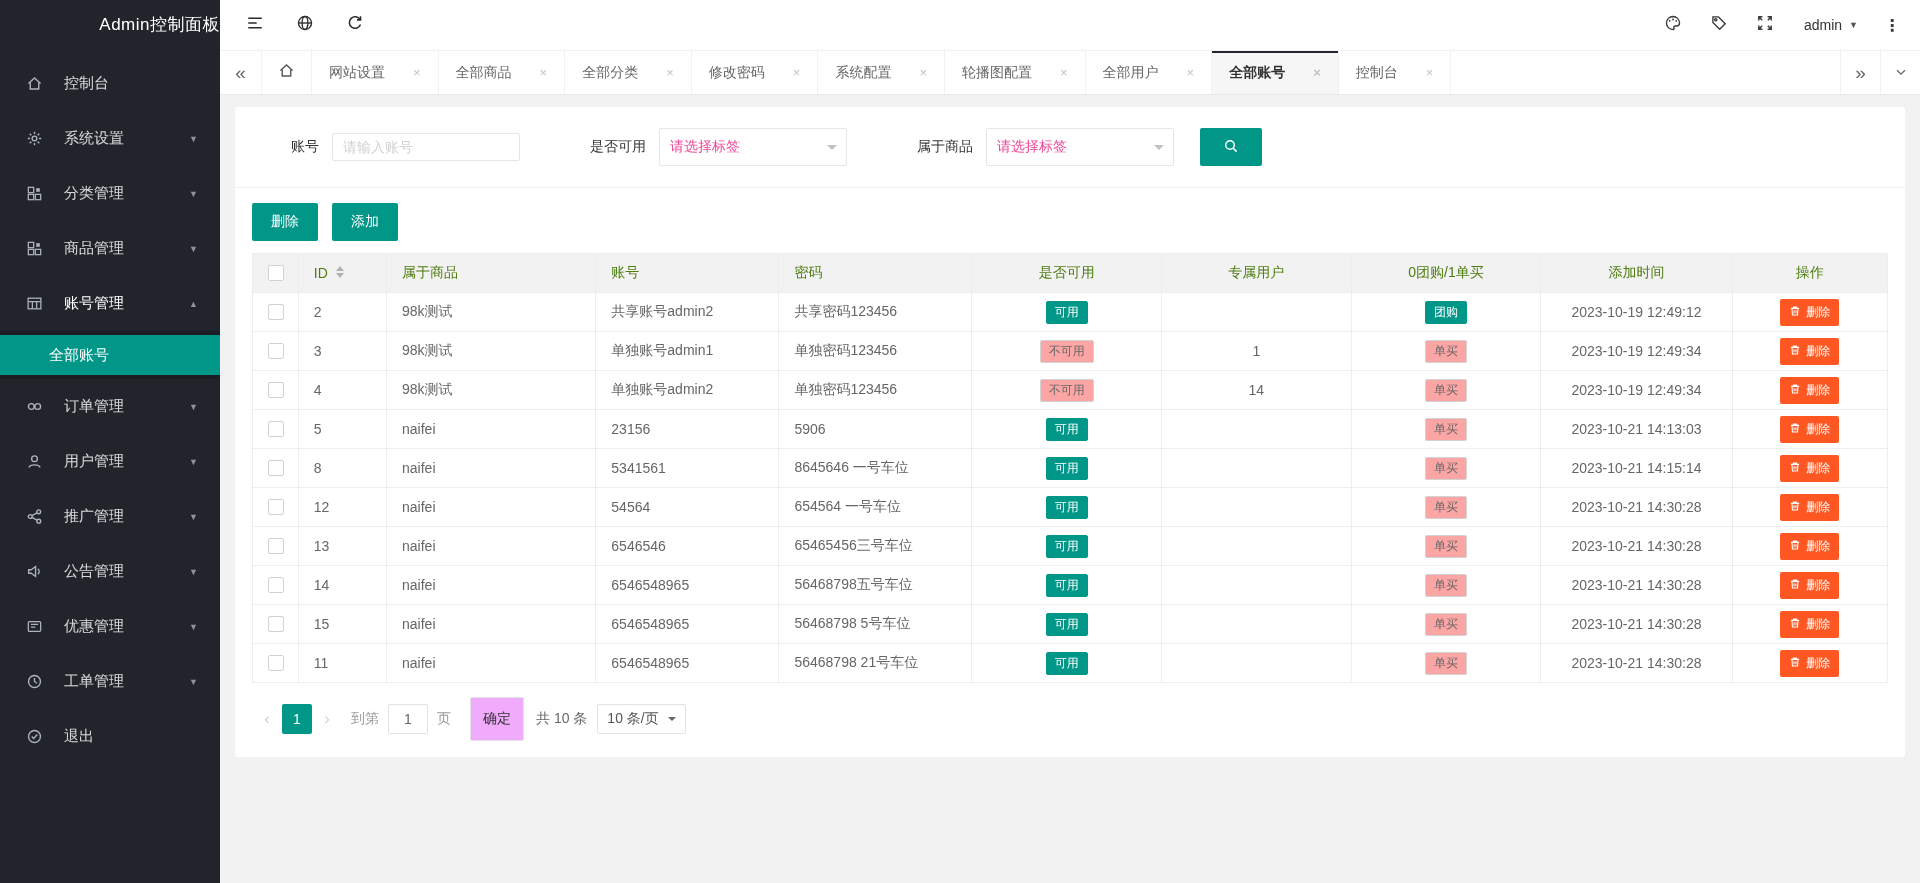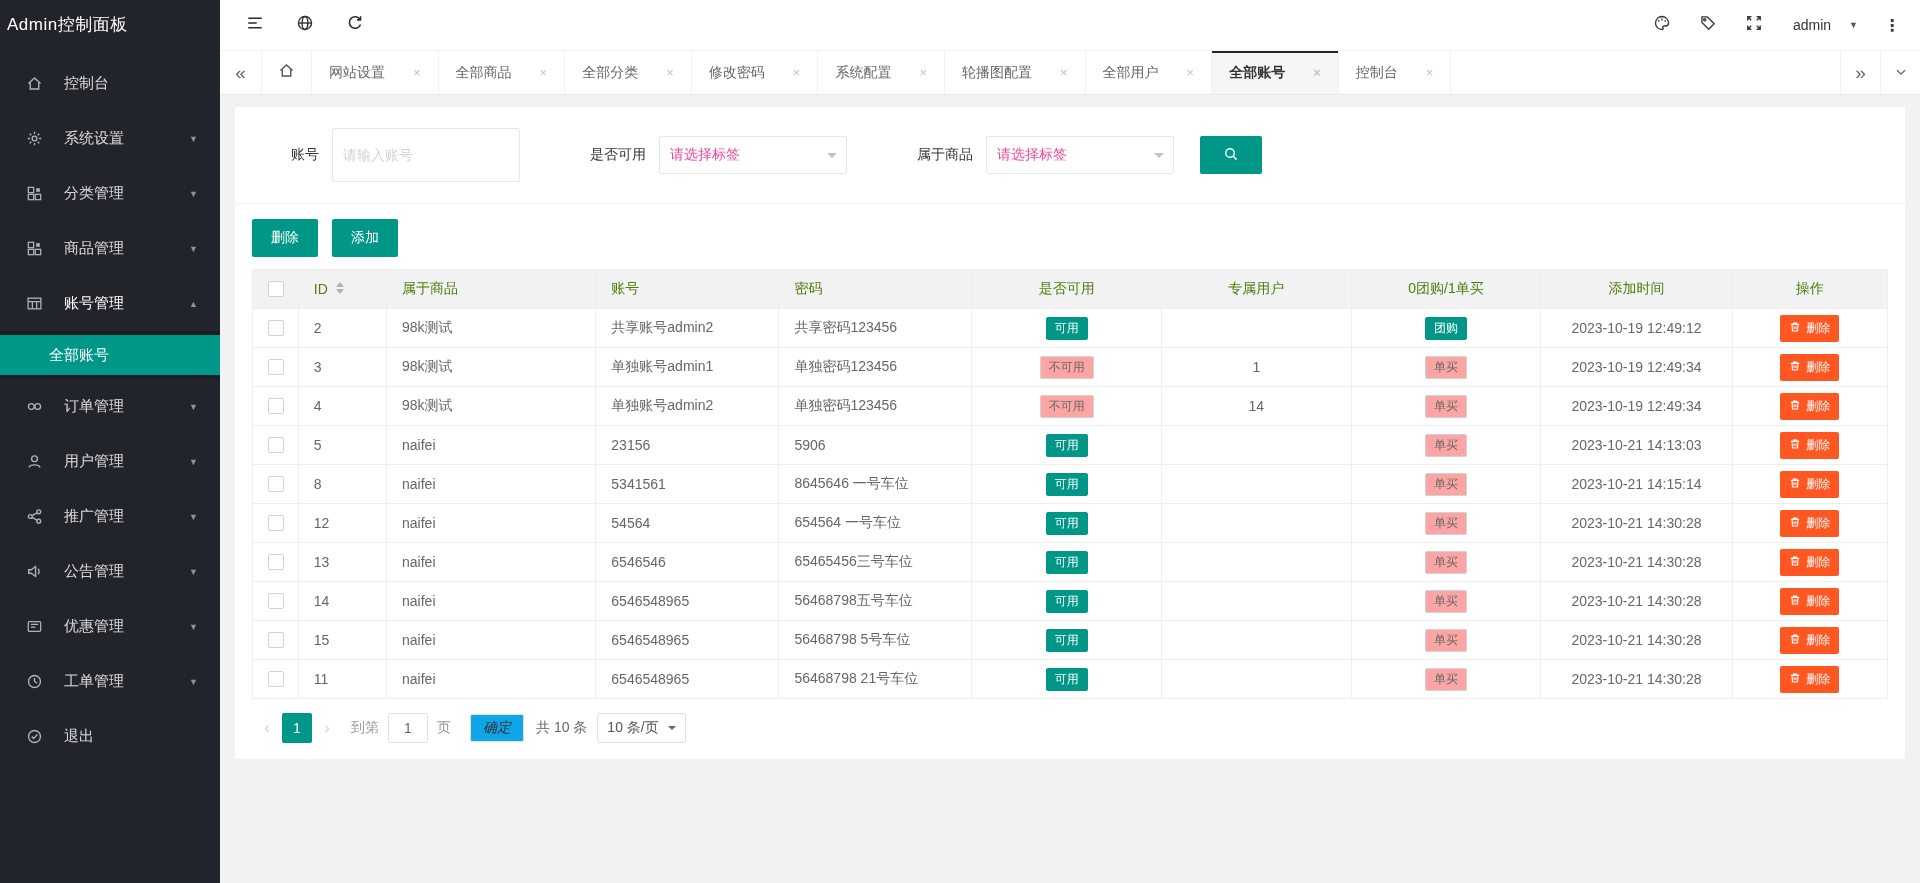--- a/index.html
+++ b/index.html
@@ -2,42 +2,42 @@
 <html style="--accent: #009688; --danger: #FF5722;"><head>
 <meta charset="utf-8">
 <style>
   * { box-sizing: border-box; margin: 0; padding: 0; }
   html,body { width:1920px; height:883px; overflow:hidden;
     font-family:"Liberation Sans","DejaVu Sans",sans-serif; }
   body { display:flex; background:#f2f2f2; }
 
   
   .sidebar { width:220px; flex-shrink:0; background:#21252b; display:flex; flex-direction:column; }
-  .logo { height:50px; line-height:50px; text-align:left; color:#fff; font-size:17px; letter-spacing:.5px;margin-left:7px; }
+  .logo { height:50px; line-height:50px; text-align:right; color:#fff; font-size:17px; letter-spacing:.5px; }
   .side-nav { flex:1; padding-top:6px; }
   .side-item { height:55px; display:flex; align-items:center; padding:0 22px 0 26px;
     color:rgba(255,255,255,.82); font-size:15px; cursor:pointer; }
   .side-item .icon { width:18px; height:18px; margin-right:20px; display:flex; align-items:center; color:#aeb2ba; }
   .side-item .icon svg { width:17px; height:17px; }
   .side-item .caret { margin-left:auto; font-size:9px; color:#8e939b; }
   .side-item.parent-active { color:#fff; }
   .submenu { background:#1a1d22; padding:4px 0; }
   .sub-item { height:40px; display:flex; align-items:center; padding-left:49px;
     font-size:15px; color:#fff; background:var(--accent); cursor:pointer; }
 
   
   .main { flex:1; display:flex; flex-direction:column; min-width:0; }
   .topbar { height:51px; background:#fff; display:flex; align-items:center;
     border-bottom:1px solid #f2f2f2; padding-left:10px; }
   .top-icon { width:50px; height:51px; display:flex; align-items:center; justify-content:center;
     color:#2b2b2b; cursor:pointer; }
   .top-icon svg { width:18px; height:18px; }
   .topbar-right { margin-left:auto; display:flex; align-items:center; padding-right:10px; }
   .topbar-right .top-icon { width:46px; color:#3a3a3a; }
-  .admin-box { display:flex; align-items:center; gap:18px; padding:0 16px; font-size:14px; color:#333; cursor:pointer; height:51px; }
+  .admin-box { display:flex; align-items:center; gap:7px; padding:0 16px; font-size:14px; color:#333; cursor:pointer; height:51px; }
   .admin-caret { font-size:9px; color:#555; }
 
   
   .tabbar { height:44px; background:#fff; display:flex; align-items:stretch; border-bottom:1px solid #e9e9e9; }
   .tab-ctrl { width:42px; display:flex; align-items:center; justify-content:center;
     color:#666; font-size:19px; border-right:1px solid #f2f2f2; cursor:pointer; }
   .tab-home { width:50px; display:flex; align-items:center; justify-content:center;
     color:#555; border-right:1px solid #f2f2f2; cursor:pointer; }
   .tab-home svg { width:17px; height:17px; }
   .tab { display:flex; align-items:center; gap:28px; padding:0 17px; font-size:14px; color:#666;
@@ -49,21 +49,21 @@
   .tabbar-right .tab-ctrl { border-right:none; border-left:1px solid #f2f2f2; width:40px; }
   .tabbar-right .tab-ctrl svg { width:14px; height:14px; }
 
   
   .content { flex:1; background:#f2f2f2; padding:12px 15px; overflow:hidden; }
   .card { background:#fff; border-radius:2px; }
 
   .filter-section { display:flex; align-items:center; padding:21px 0; border-bottom:1px solid #f2f2f2; }
   .filter-item { display:flex; align-items:center; }
   .flabel { width:97px; text-align:right; padding-right:13px; font-size:14px; color:#333; }
-  .finput { width:188px; height:54px; border:1px solid #e6e6e6; border-radius:2px;
+  .finput { width:188px; height:28px; border:1px solid #e6e6e6; border-radius:2px;
     padding:0 10px; font-size:14px; color:#666; outline:none; }
   .finput::placeholder { color:#d2d2d2; }
   .fselect { width:188px; height:38px; border:1px solid #e6e6e6; border-radius:2px;
     display:flex; align-items:center; padding:0 10px; font-size:14px; color:#ec4899;
     position:relative; cursor:pointer; }
   .sel-caret { position:absolute; right:9px; top:16px; width:0; height:0;
     border:5px solid transparent; border-top-color:#c2c2c2; }
   .gap1 { margin-left:42px; } .gap2 { margin-left:42px; }
   .btn-search { width:62px; height:38px; margin-left:26px; background:var(--accent);
     border:none; border-radius:2px; display:flex; align-items:center; justify-content:center; cursor:pointer; }
@@ -93,22 +93,22 @@
   .btn-del svg { width:12px; height:12px; }
 
   .pager { display:flex; align-items:center; padding:14px 17px 16px; font-size:14px; }
   .pg-arrow { width:30px; height:30px; display:flex; align-items:center; justify-content:center;
     color:#d2d2d2; font-size:17px; cursor:pointer; }
   .pg-num { min-width:30px; height:30px; background:var(--accent); color:#fff; display:flex;
     align-items:center; justify-content:center; border-radius:2px; padding:0 4px; cursor:pointer; }
   .pg-text { color:#999; margin:0 9px; }
   .pg-input { width:40px; height:30px; border:1px solid #e2e2e2; border-radius:2px;
     text-align:center; color:#666; font-size:14px; outline:none; }
-  .pg-confirm { height:28px; padding:0 12px; margin:0 10px; border:1px solid #e2e2e2;
-    background:#0ea5e9; color:#333; border-radius:2px; font-size:14px; cursor:pointer;font-style:italic; }
+  .pg-confirm { height:44px; padding:0 12px; margin:0 10px; border:1px solid #e2e2e2;
+    background:#f0abfc; color:#333; border-radius:2px; font-size:14px; cursor:pointer; }
   .pg-total { color:#666; margin:0 10px 0 2px; }
   .pg-size { height:30px; border:1px solid #e2e2e2; border-radius:2px; display:flex;
     align-items:center; padding:0 9px; gap:9px; color:#555; cursor:pointer; }
   .pg-size .tri { width:0; height:0; border:4px solid transparent; border-top-color:#666; margin-top:4px; }
 </style>
 </head>
 <body>
 
 <aside class="sidebar">
   <div class="logo">Admin控制面板</div>

